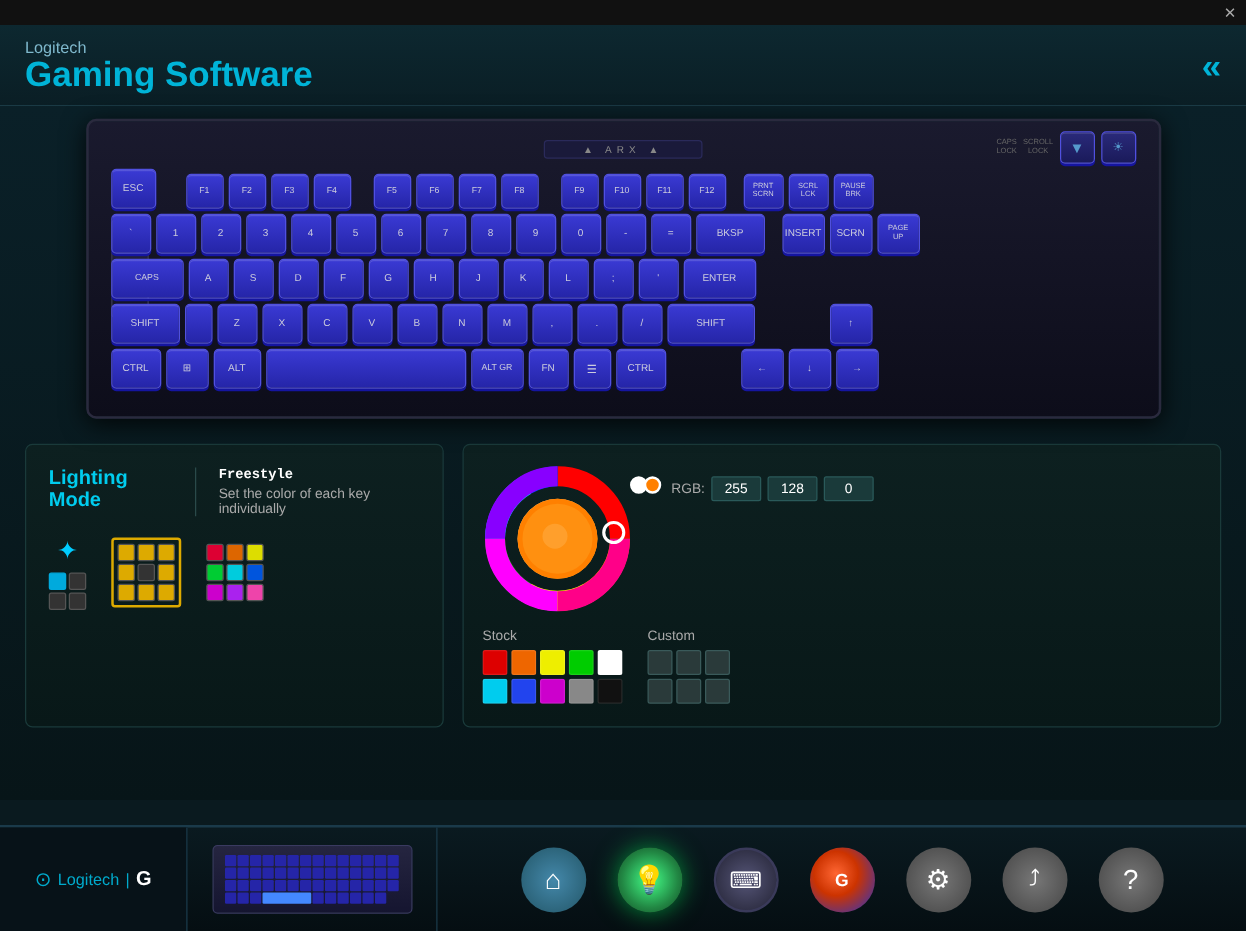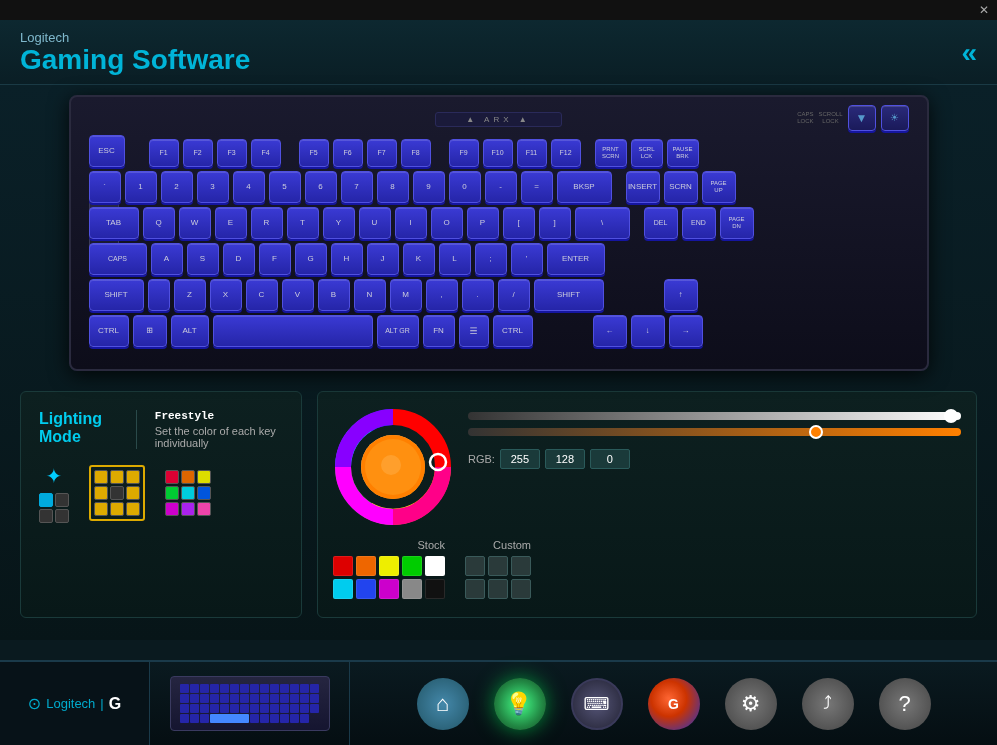--- a/index.html
+++ b/index.html
@@ -135,21 +135,21 @@
       gap: 15px;
       padding: 10px 20px;
     }
 
     
     #lighting-panel {
       background: linear-gradient(180deg, #0d2020 0%, #081818 100%);
       border: 1px solid #1a3a3a;
       border-radius: 6px;
       padding: 18px;
-      width: 282px;
+      width: 335px;
       min-height: 175px;
     }
 
     .lighting-header {
       display: flex;
       gap: 0;
       margin-bottom: 15px;
     }
     .lighting-title {
       font-size: 16px;
@@ -218,21 +218,21 @@
     }
     .color-wheel-svg {
       width: 120px;
       height: 120px;
     }
 
     
     .sliders-area {
       flex: 1;
       display: flex;
-      flex-direction: column;
+      flex-direction: row;
       gap: 8px;
       padding-top: 5px;
     }
 
     .color-slider-row {
       display: flex;
       align-items: center;
       gap: 8px;
     }
 
@@ -276,21 +276,20 @@
       text-align: center;
       font-size: 11px;
       border-radius: 2px;
     }
 
     
     .swatches-area {
       display: flex;
       gap: 20px;
       margin-top: 12px;
-      text-align: right;
     }
     .swatch-group { }
     .swatch-label {
       font-size: 11px;
       color: #aaa;
       margin-bottom: 5px;
     }
     .swatch-row {
       display: flex;
       gap: 3px;
@@ -474,40 +473,20 @@
         <div class="key">0</div>
         <div class="key">-</div>
         <div class="key">=</div>
         <div class="key key-backspace">BKSP</div>
         <div style="width:6px;"></div>
         <div class="key" style="min-width:34px;">INSERT</div>
         <div class="key" style="min-width:34px;">SCRN</div>
         <div class="key" style="min-width:34px;font-size:6px;line-height:1.2;text-align:center;">PAGE<br>UP</div>
       </div>
 
-      <div class="key-row">
-        <div class="key key-tab">TAB</div>
-        <div class="key">Q</div>
-        <div class="key">W</div>
-        <div class="key">E</div>
-        <div class="key">R</div>
-        <div class="key">T</div>
-        <div class="key">Y</div>
-        <div class="key">U</div>
-        <div class="key">I</div>
-        <div class="key">O</div>
-        <div class="key">P</div>
-        <div class="key">[</div>
-        <div class="key">]</div>
-        <div class="key key-backspace">\</div>
-        <div style="width:6px;"></div>
-        <div class="key" style="min-width:34px;font-size:7px;">DEL</div>
-        <div class="key" style="min-width:34px;font-size:7px;">END</div>
-        <div class="key" style="min-width:34px;font-size:6px;line-height:1.2;text-align:center;">PAGE<br>DN</div>
-      </div>
 
       <div class="key-row">
         <div class="key key-caps" style="font-size:7px;">CAPS</div>
         <div class="key">A</div>
         <div class="key">S</div>
         <div class="key">D</div>
         <div class="key">F</div>
         <div class="key">G</div>
         <div class="key">H</div>
         <div class="key">J</div>

